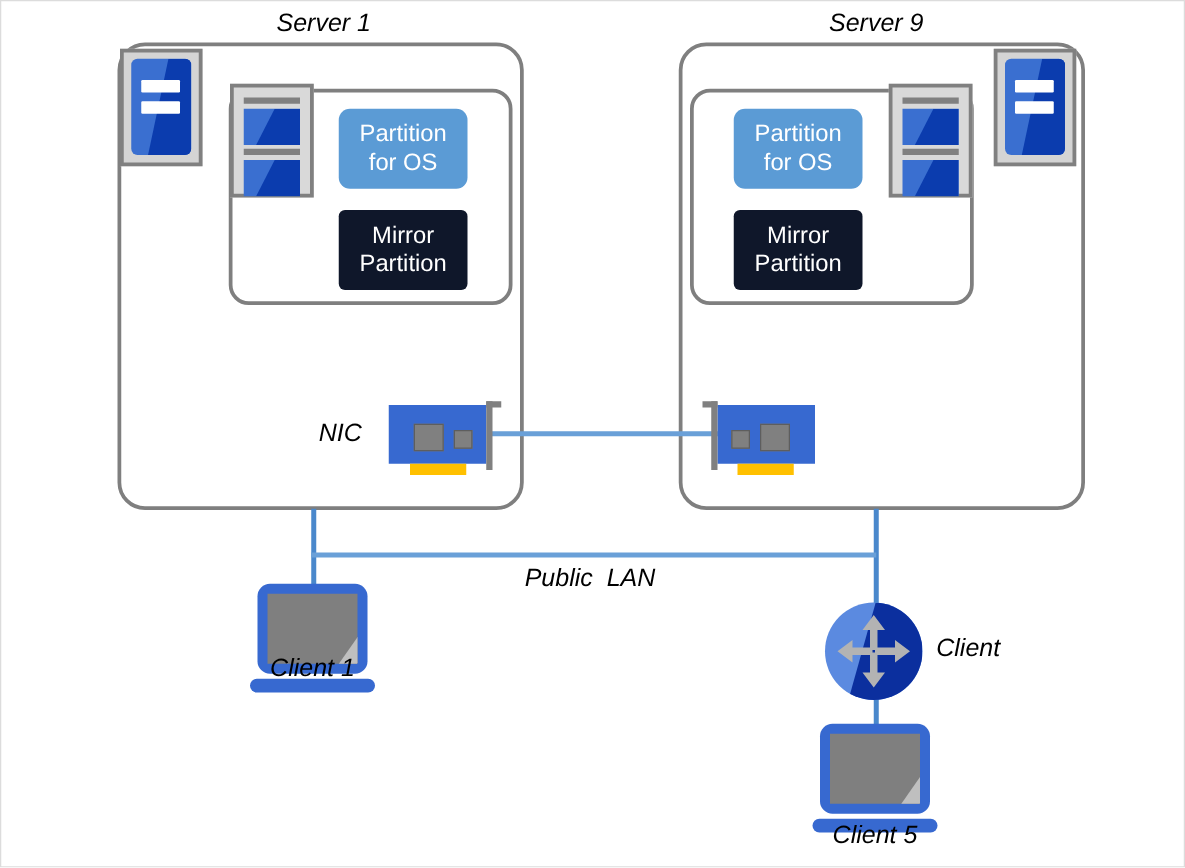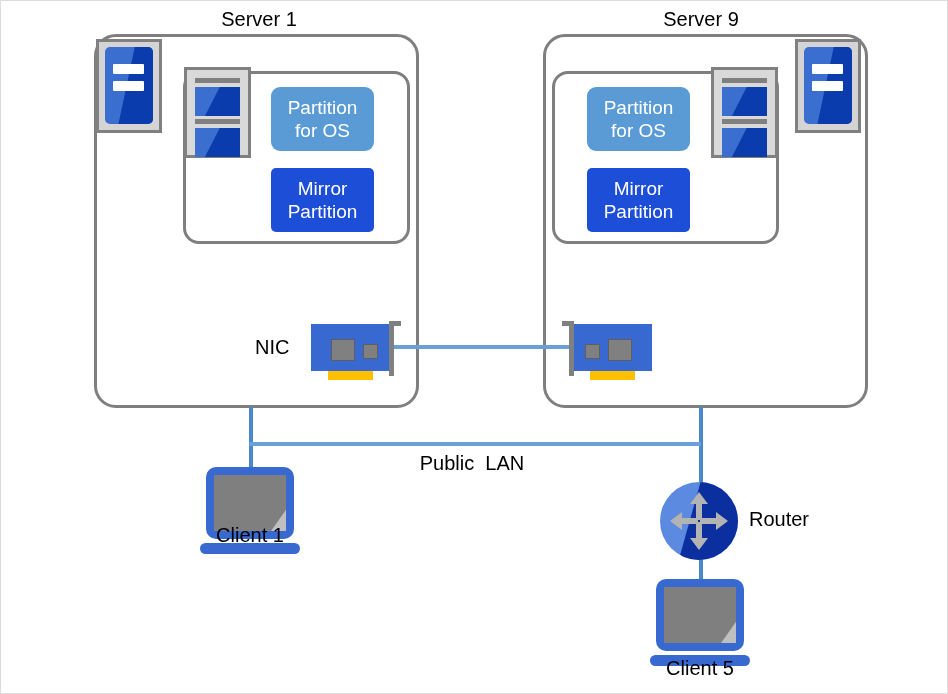--- a/index.html
+++ b/index.html
@@ -22,20 +22,21 @@
 
   
   .label {
     position: absolute;
     color: #000000;
     font-size: 20px;
     line-height: 25px;
     white-space: pre;
     text-align: center;
     font-family: "Liberation Sans", sans-serif;
+    font-style: italic;
   }
   .label.center { transform: translateX(-50%); }
 
   
   .server-box {
     position: absolute;
     border: 3px solid #7f7f7f;
     border-radius: 22px;
     background: #ffffff;
     box-sizing: border-box;
@@ -61,21 +62,21 @@
     font-size: 19px;
     line-height: 23px;
     text-align: center;
     white-space: pre;
   }
   .part-os {
     background: #5b9bd5;
     border-radius: 9px;
   }
   .part-mirror {
-    background: #1d4ed8;
+    background: #0f172a;
     border-radius: 5px;
   }
 
   
   .srv-icon {
     position: absolute;
     background: #d4d4d4;
     border: 3px solid #808080;
     box-sizing: border-box;
   }
@@ -340,21 +341,21 @@
 
       <path d="M39 10 L48 22 L42 22 L42 38 L36 38 L36 22 L30 22 Z" fill="#b3b3b3"></path>
 
       <path d="M39 68 L30 56 L36 56 L36 40 L42 40 L42 56 L48 56 Z" fill="#b3b3b3"></path>
 
       <path d="M10 39 L22 30 L22 36 L38 36 L38 42 L22 42 L22 48 Z" fill="#b3b3b3"></path>
 
       <path d="M68 39 L56 48 L56 42 L40 42 L40 36 L56 36 L56 30 Z" fill="#b3b3b3"></path>
     </svg>
   </div>
-  <div class="label" style="left:748px; top:506px;">Router</div>
+  <div class="label" style="left:748px; top:506px;">Client</div>
 
   <div class="laptop" style="left:655px; top:578px; width:88px; height:90px;">
     <div class="bezel">
       <div class="screen">
         <div class="glare1"></div>
         <div class="glare2"></div>
       </div>
     </div>
     <div class="base"></div>
   </div>

